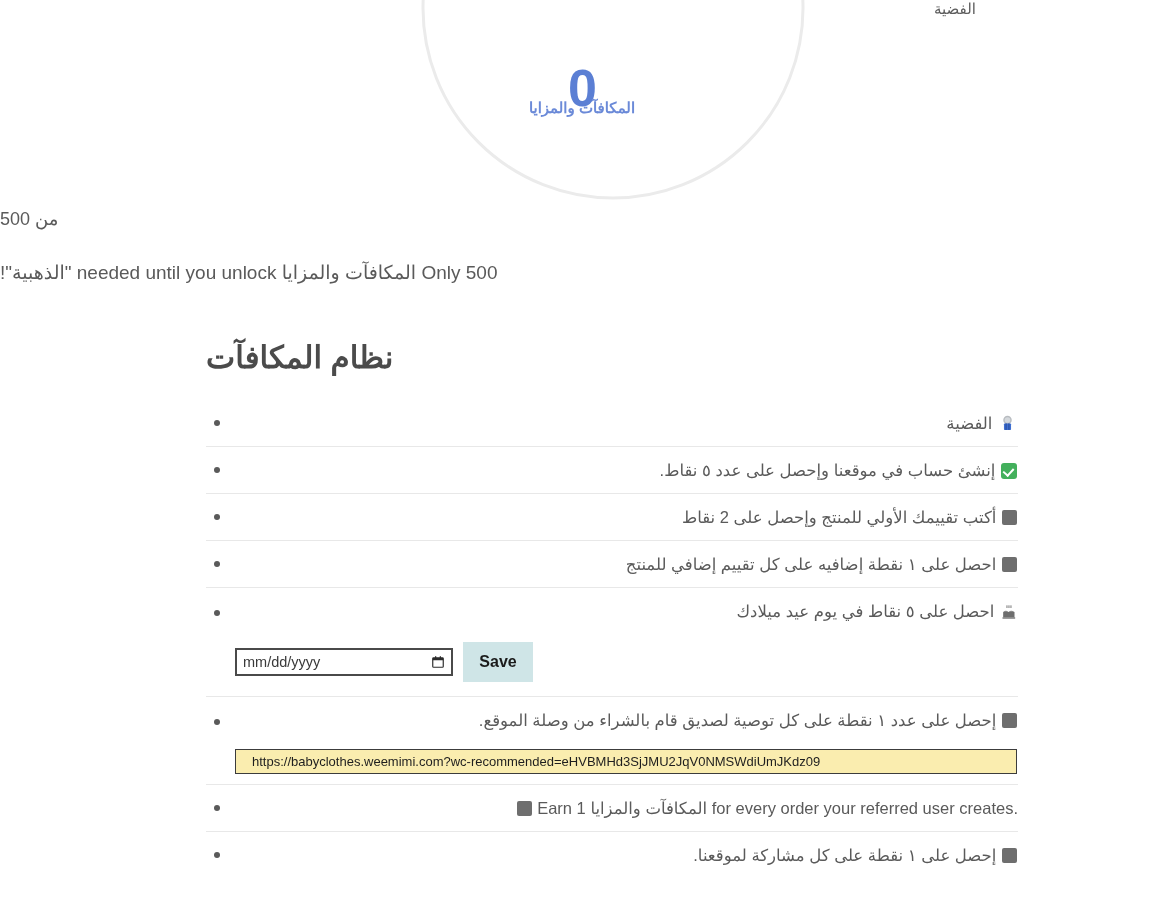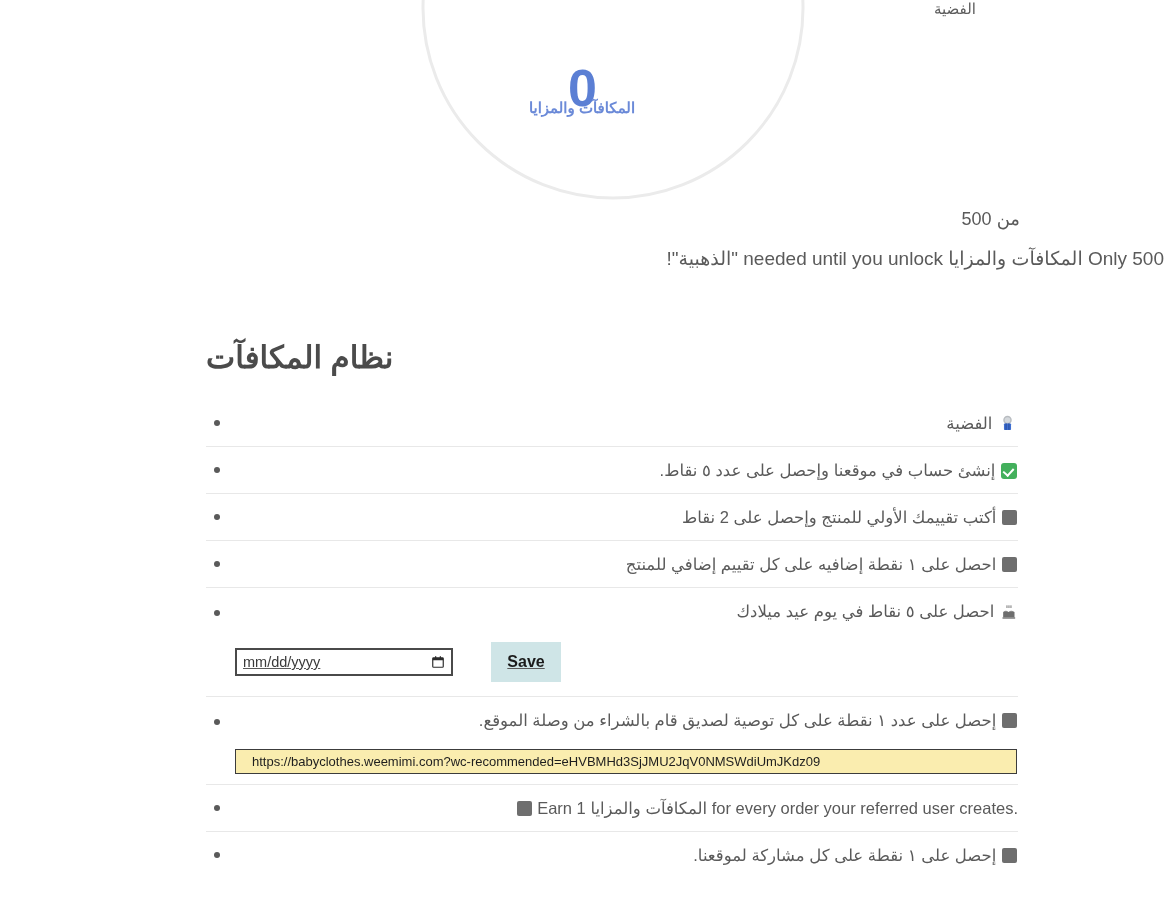--- a/index.html
+++ b/index.html
@@ -73,33 +73,33 @@
     color: #6b8ad8;
     direction: rtl;
     line-height: 20px;
     font-weight: bold;
   }
   .gauge-outof {
     position: absolute;
     left: 0;
     top: 208px;
     width: 1020px;
-    text-align: right;
+    text-align: left;
     font-size: 18px;
     color: #5a5a5a;
     direction: rtl;
   }
 
   
   .unlock-msg {
     position: absolute;
     left: 0;
-    top: 244px;
-    width: 1164px;
-    text-align: right;
+    top: 258px;
+    width: 1164px;
+    text-align: left;
     font-size: 19px;
     line-height: 29px;
     color: #5a5a5a;
     direction: rtl;
     unicode-bidi: plaintext;
   }
   .unlock-line {
     display: block;
   }
 
@@ -210,21 +210,20 @@
     margin: 0 1px;
   }
 
   
   .birthday-row {
     display: flex;
     align-items: center;
     gap: 10px;
     padding: 8px 0 14px 0;
     direction: ltr;
-    text-decoration: underline;
   }
   .date-input {
     width: 218px;
     height: 28px;
     box-sizing: border-box;
     border: 2px solid #4a4a4a;
     background: #ffffff;
     font-family: "Liberation Sans", sans-serif;
     font-size: 14.5px;
     color: #3a3a3a;
@@ -247,21 +246,20 @@
     height: 40px;
     min-width: 70px;
     background: #cfe5e7;
     border: none;
     color: #1b1b1b;
     font-family: "Liberation Sans", sans-serif;
     font-size: 16px;
     font-weight: bold;
     padding: 0 16px;
     cursor: pointer;
-    margin-left: 28px;
   }
 
   
   .referral-field {
     width: 782px;
     height: 25px;
     box-sizing: border-box;
     background: #faedaf;
     border: 1.5px solid #3c3c3c;
     font-family: "Liberation Sans", sans-serif;

